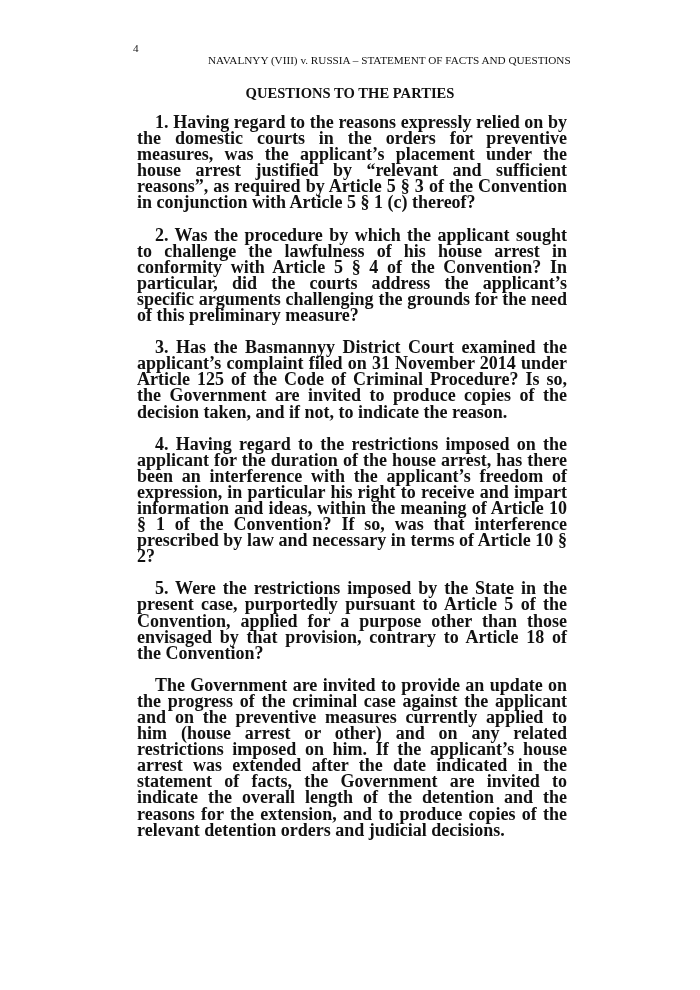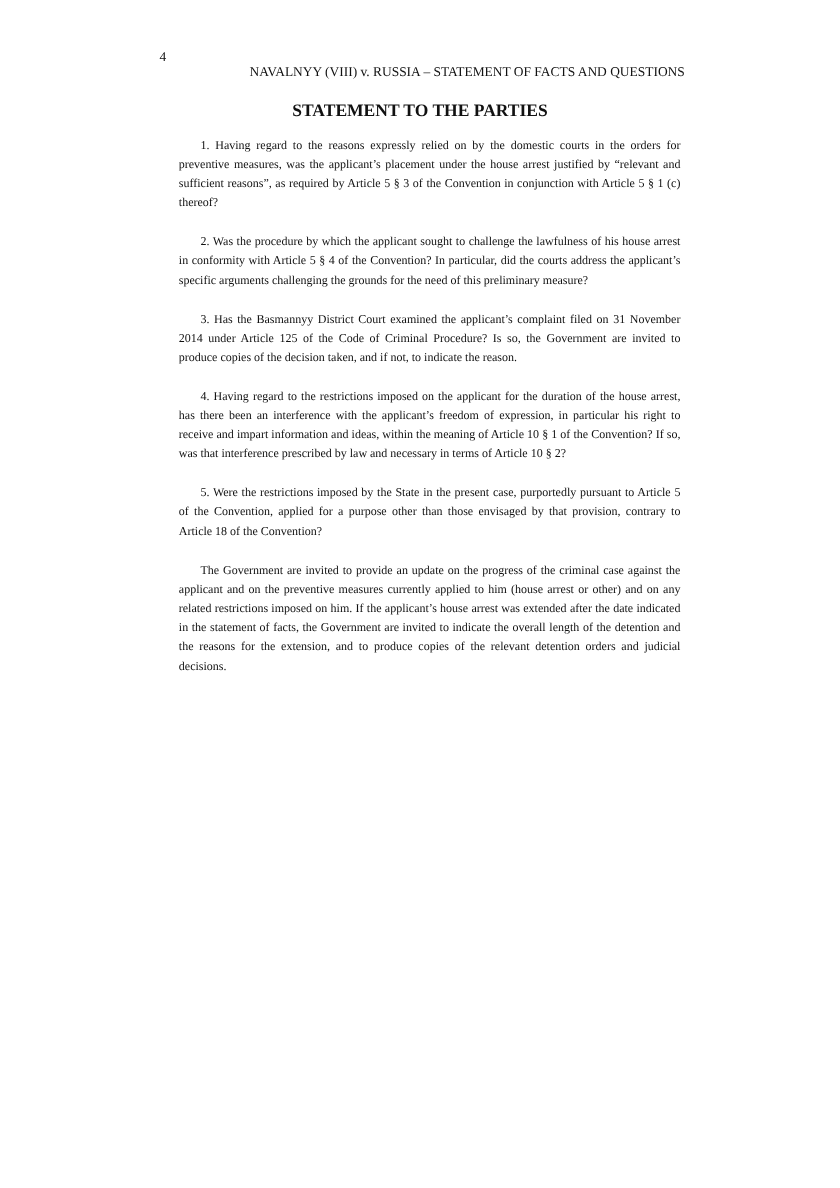--- a/index.html
+++ b/index.html
@@ -53,39 +53,40 @@
       font-size: 14.6px;
       line-height: 18px;
     }
     .body-text {
       position: absolute;
       top: 114px;
       left: 133px;
       width: 434px;
     }
     .para {
-      margin: 0 0 16px 16px;
-      font-size: 10px;
+      margin: 0 0 16px 4px;
+      font-size: 18px;
       line-height: 16.1px;
       text-align: justify;
       text-indent: 18px;
       hyphens: none;
+      font-weight: bold;
     }
   </style>
 </head>
 <body>
 
 <div class="page">
 
   <div class="running-header">
     <span class="page-number">4</span>
     <span class="header-title">NAVALNYY (VIII) v. RUSSIA – STATEMENT OF FACTS AND QUESTIONS</span>
   </div>
 
-  <div class="section-title">STATEMENT TO THE PARTIES</div>
+  <div class="section-title">QUESTIONS TO THE PARTIES</div>
 
   <div class="body-text">
     <p class="para">1. Having regard to the reasons expressly relied on by the domestic courts in the orders for preventive measures, was the applicant’s placement under the house arrest justified by “relevant and sufficient reasons”, as required by Article 5 § 3 of the Convention in conjunction with Article 5 § 1 (c) thereof?</p>
     <p class="para">2. Was the procedure by which the applicant sought to challenge the lawfulness of his house arrest in conformity with Article 5 § 4 of the Convention? In particular, did the courts address the applicant’s specific arguments challenging the grounds for the need of this preliminary measure?</p>
     <p class="para">3. Has the Basmannyy District Court examined the applicant’s complaint filed on 31 November 2014 under Article 125 of the Code of Criminal Procedure? Is so, the Government are invited to produce copies of the decision taken, and if not, to indicate the reason.</p>
     <p class="para">4. Having regard to the restrictions imposed on the applicant for the duration of the house arrest, has there been an interference with the applicant’s freedom of expression, in particular his right to receive and impart information and ideas, within the meaning of Article 10 § 1 of the Convention? If so, was that interference prescribed by law and necessary in terms of Article 10 § 2?</p>
     <p class="para">5. Were the restrictions imposed by the State in the present case, purportedly pursuant to Article 5 of the Convention, applied for a purpose other than those envisaged by that provision, contrary to Article 18 of the Convention?</p>
     <p class="para">The Government are invited to provide an update on the progress of the criminal case against the applicant and on the preventive measures currently applied to him (house arrest or other) and on any related restrictions imposed on him. If the applicant’s house arrest was extended after the date indicated in the statement of facts, the Government are invited to indicate the overall length of the detention and the reasons for the extension, and to produce copies of the relevant detention orders and judicial decisions.</p>
   </div>
 

